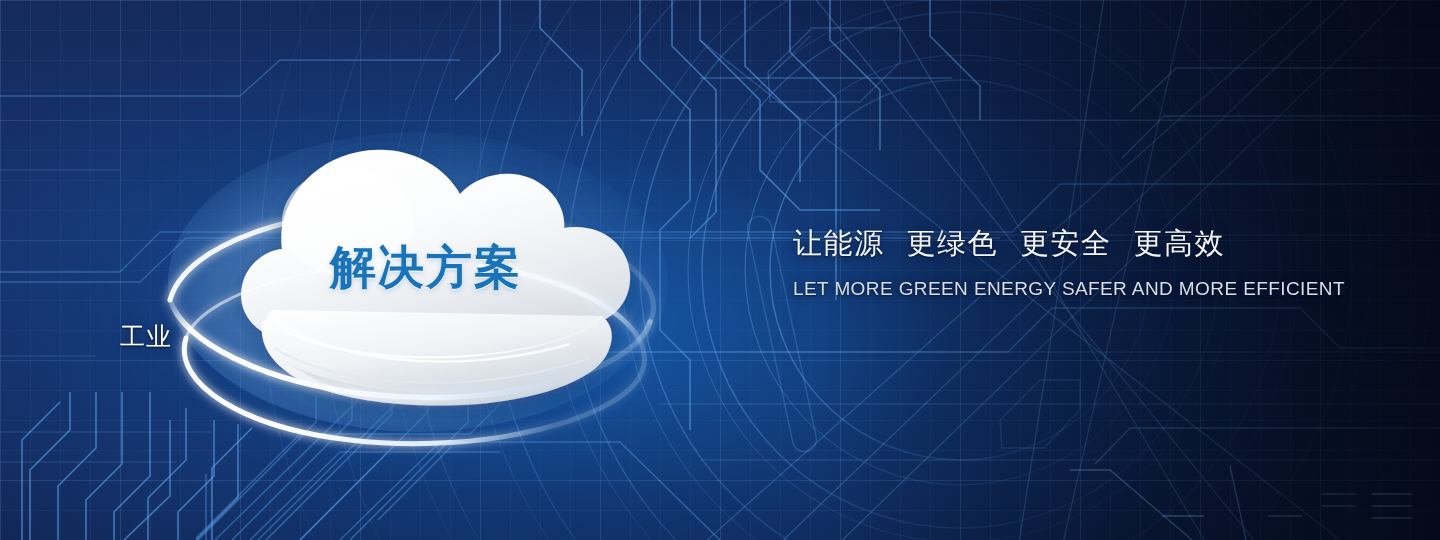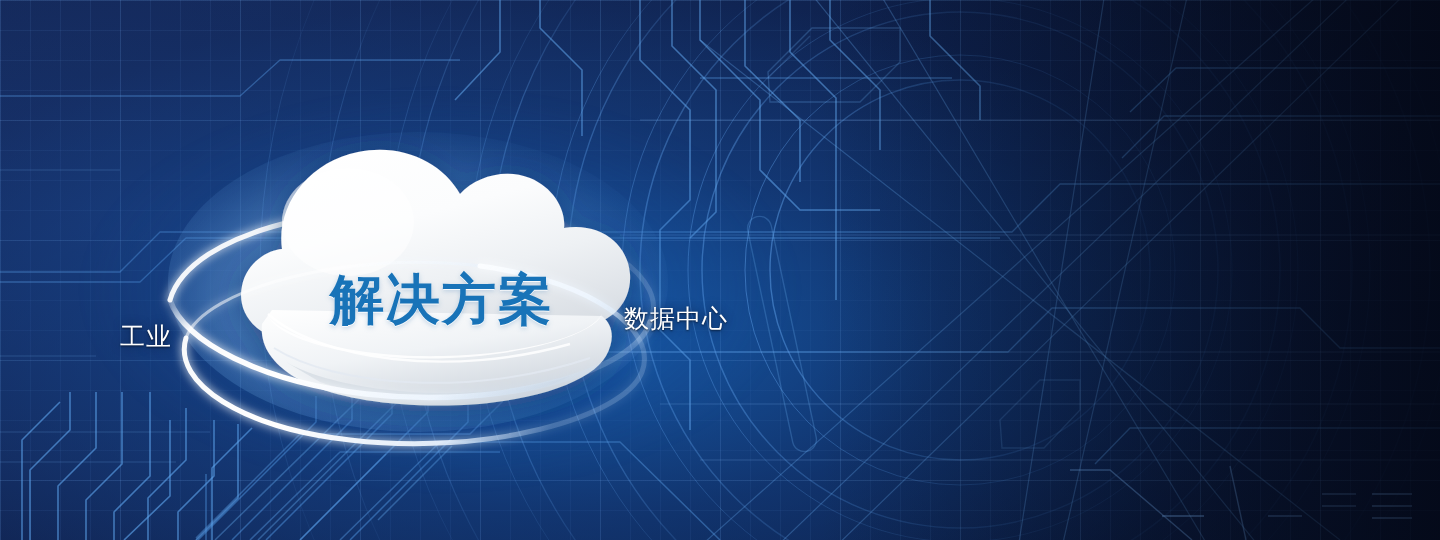--- a/index.html
+++ b/index.html
@@ -67,22 +67,22 @@
     letter-spacing:1px;
     white-space:nowrap;
     text-shadow:0 0 10px rgba(10,30,70,0.95), 0 1px 2px rgba(0,0,0,0.6);
   }
   #label-grid   { left:78px;  top:222px; }
   #label-industry { left:120px; top:320px; }
   #label-municipal { left:568px; top:172px; }
   #label-datacenter { left:624px; top:302px; }
 
   #cloud-title {
-    position:absolute; left:330px; top:264px;
-    font-size:54px; font-weight:bold;
+    position:absolute; left:330px; top:237px;
+    font-size:46px; font-weight:bold;
     letter-spacing:2px;
     color:#1873b8;
     white-space:nowrap;
     text-shadow:0 1px 0 rgba(255,255,255,0.85), 0 2px 5px rgba(90,140,190,0.35);
   }
 
   #slogan-block { position:absolute; left:793px; top:224px; width:560px; }
   #slogan-cn {
     font-size:29px; font-weight:400; color:#f2f6fc;
     letter-spacing:1.5px; white-space:nowrap;
@@ -346,18 +346,23 @@
                  C 474 308, 336 346, 200 330
                  C 94 318, 22 274, 36 228" stroke-width="5" opacity="1"></path>
       </g>
     </svg>
   </div>
 
 
   <div class="label" id="label-industry">工业</div>
 
 
-  <div class="label" id="label-datacenter">数据中心</div>
 
   <div id="cloud-title">解决方案</div>
 
+  <div id="slogan-block">
+    <div id="slogan-cn">
+      <span>让能源</span><span>更绿色</span><span>更安全</span><span>更高效</span>
+    </div>
+    <div id="slogan-en">LET MORE GREEN ENERGY SAFER AND MORE EFFICIENT</div>
+  </div>
 
 </div>
 
 </body></html>

